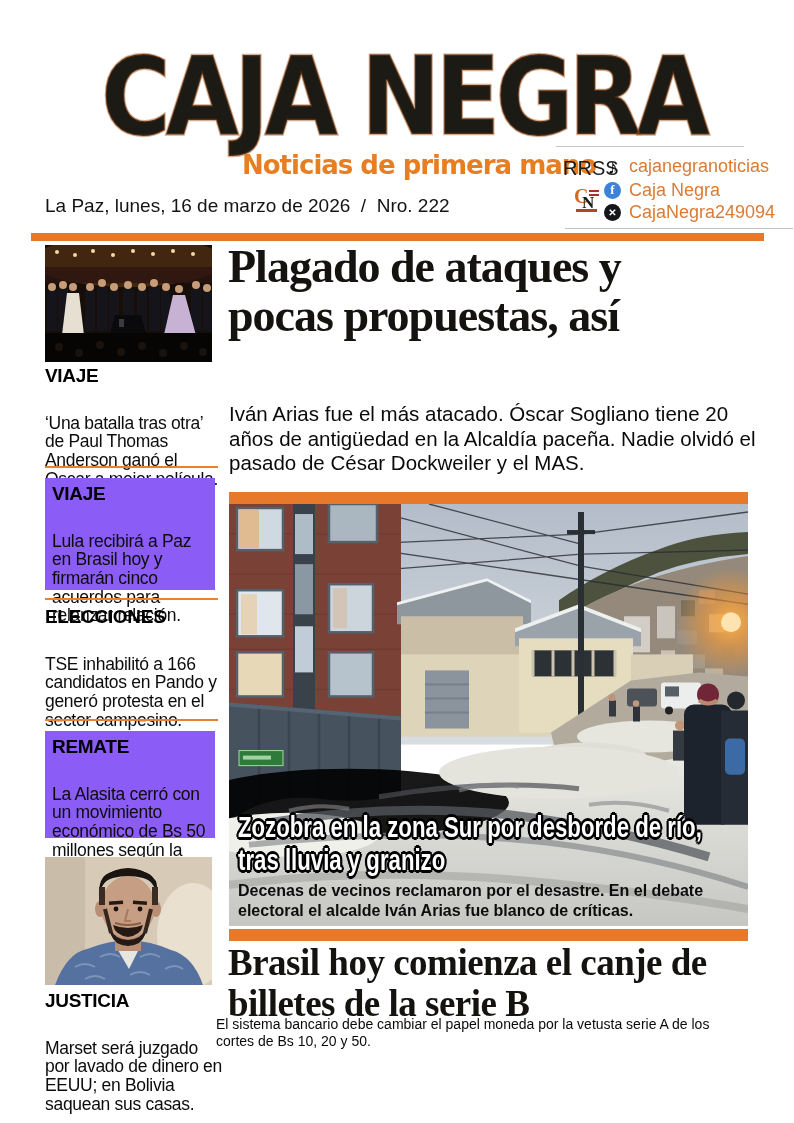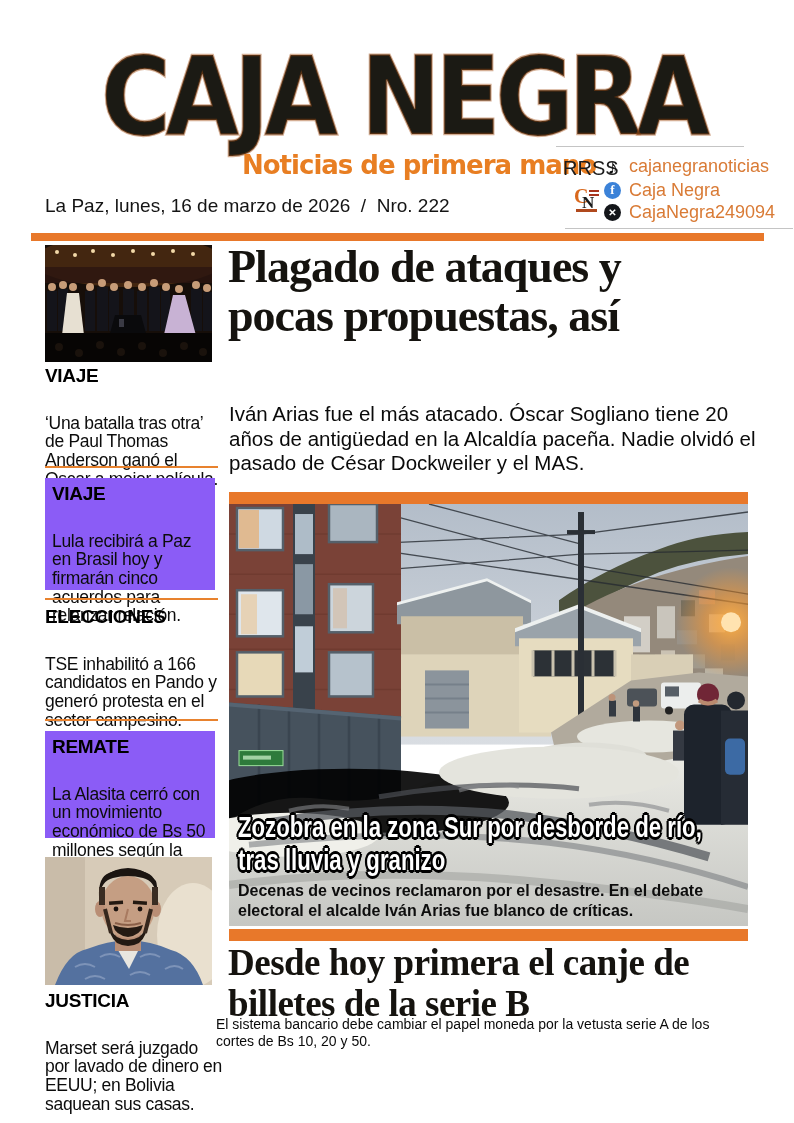--- a/index.html
+++ b/index.html
@@ -354,18 +354,18 @@
 
   <div class="photo-title">
     <div>Zozobra en la zona Sur por desborde de río,</div>
     <div>tras lluvia y granizo</div>
   </div>
   <div class="photo-caption">Decenas de vecinos reclamaron por el desastre. En el debate electoral el alcalde Iván Arias fue blanco de críticas.</div>
 
   <div class="orange-bar bar-low"></div>
 
   <div class="headline-2">
-    <div>Desde hoy primera el canje de</div>
+    <div>Brasil hoy comienza el canje de</div>
     <div>billetes de la serie B</div>
   </div>
   <div class="body-2">El sistema bancario debe cambiar el papel moneda por la vetusta serie A de los cortes de Bs 10, 20 y 50.</div>
 
 </div>
 
 </body></html>

